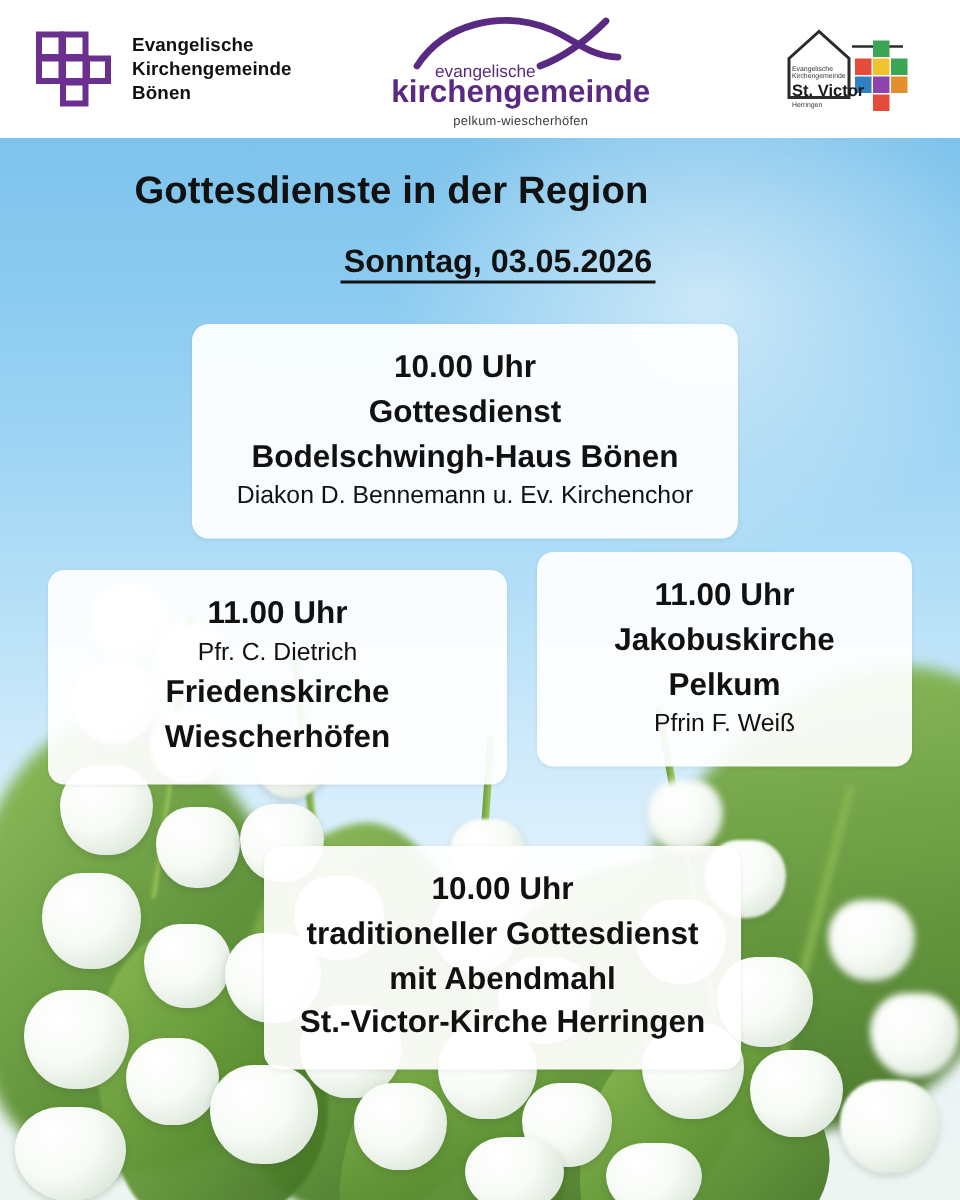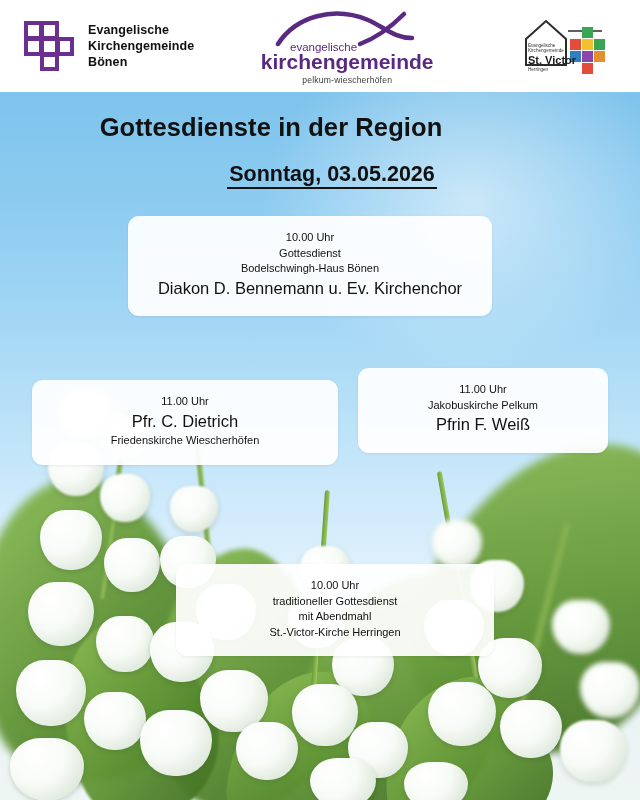--- a/index.html
+++ b/index.html
@@ -113,21 +113,21 @@
 
   
   .content {
     position: absolute;
     top: 92px; left: 0;
     width: 640px; height: 708px;
     z-index: 3;
   }
   .title {
     position: absolute;
-    top: 21px; left: 16px; width: 510px;
+    top: 21px; left: 6px; width: 510px;
     text-align: center;
     font-size: 25.5px;
     font-weight: 700;
     color: #111;
     letter-spacing: .1px;
   }
   .subtitle {
     position: absolute;
     top: 70px; left: 0; width: 640px;
     text-align: center;
@@ -143,22 +143,22 @@
 
   .card {
     position: absolute;
     background: rgba(255,255,255,.93);
     border-radius: 11px;
     text-align: center;
     padding: 14px 16px 16px 16px;
     box-shadow: 0 1px 3px rgba(0,0,0,.07);
   }
   .card .line {
-    font-size: 11px;
-    font-weight: 400;
+    font-size: 21px;
+    font-weight: 700;
     color: #111;
     line-height: 1.42;
   }
   .card .line.plain {
     font-weight: 400;
     font-size: 16.5px;
   }
 
   #card-1 { left: 128px; top: 124px;  width: 364px; }
   #card-2 { left: 32px;  top: 288px;  width: 306px; }

